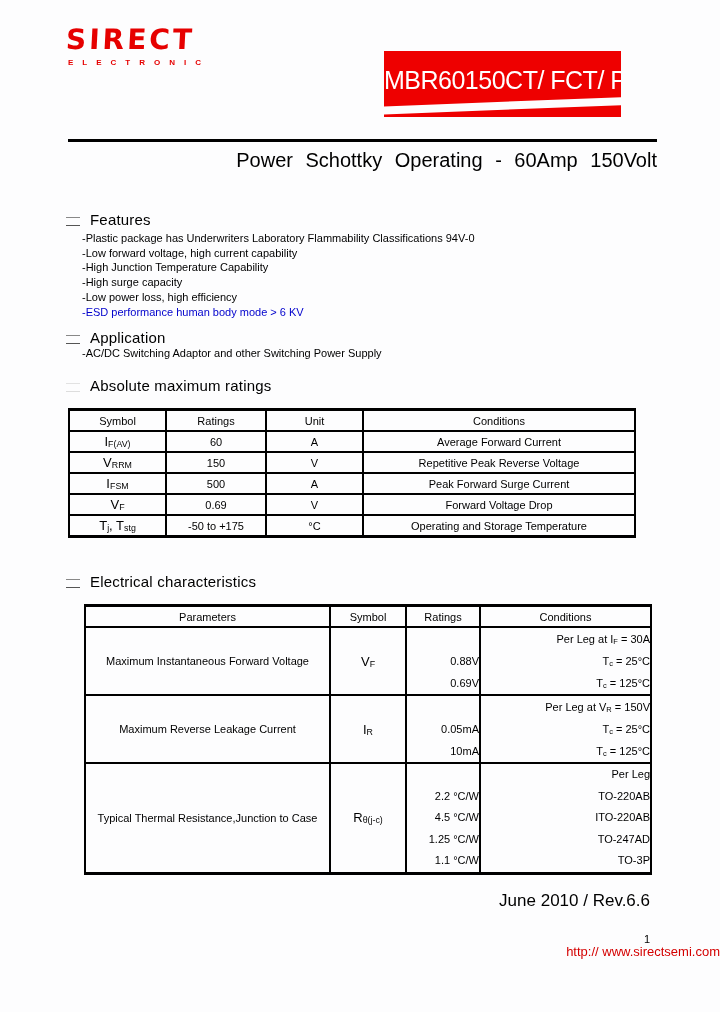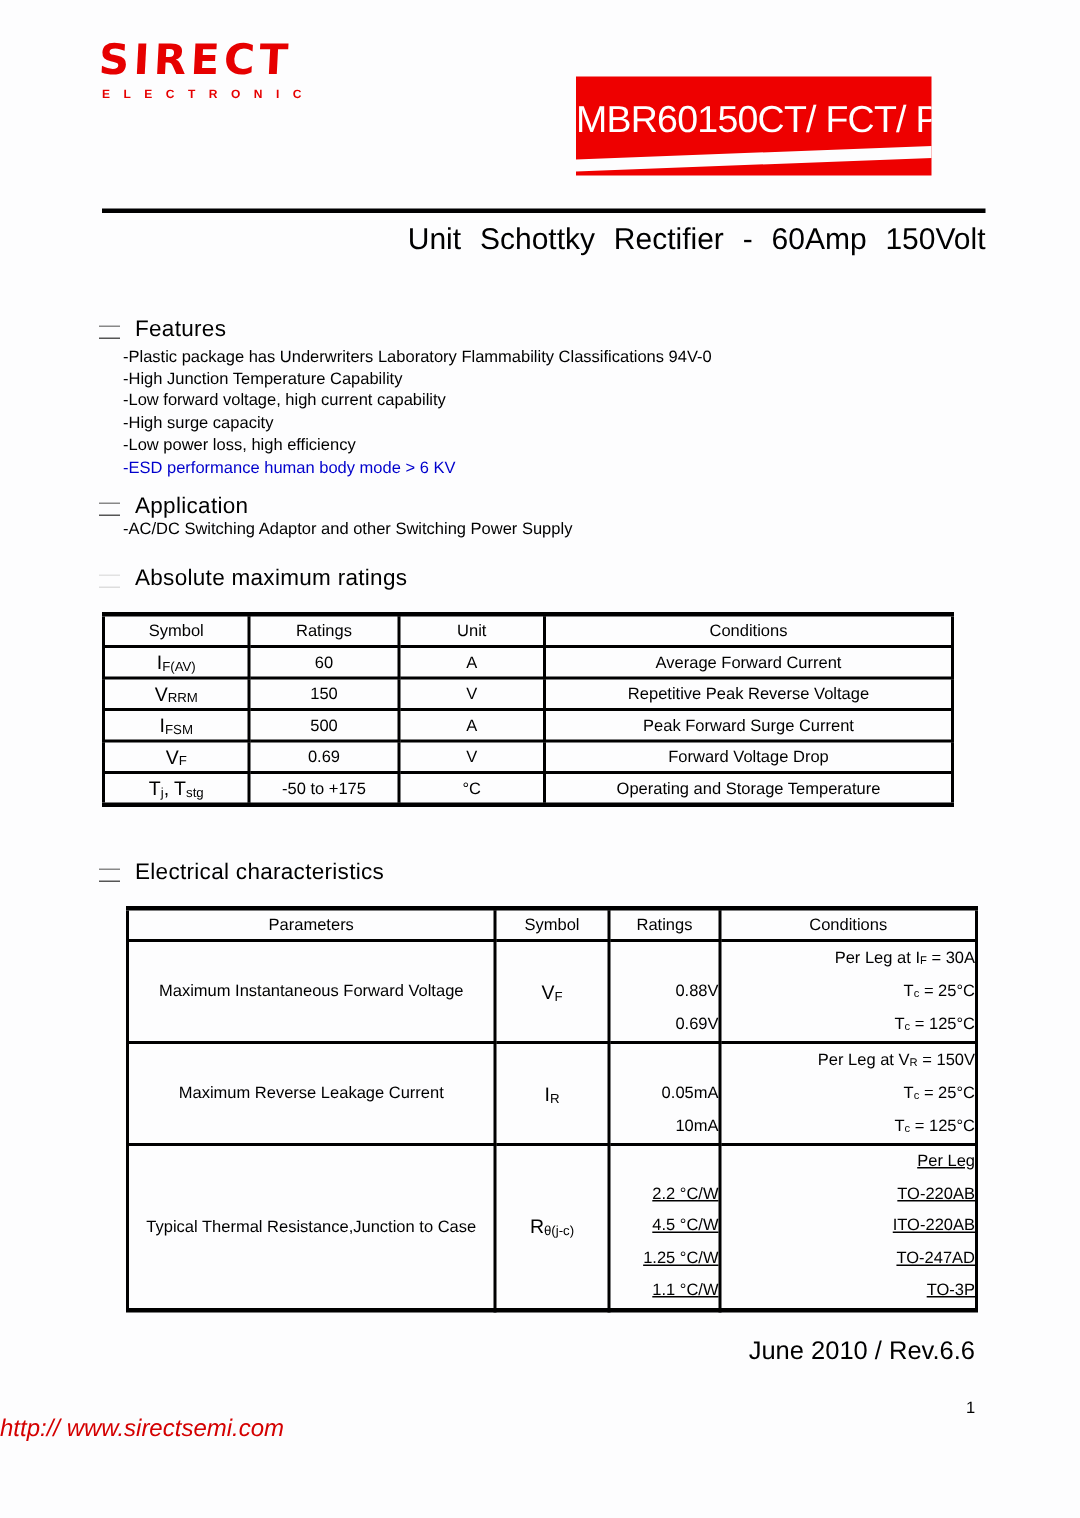--- a/index.html
+++ b/index.html
@@ -47,56 +47,56 @@
        border-top:3px solid #000;border-bottom:3px solid #000;}
   .tbl th,.tbl td{border:2px solid #000;text-align:center;padding:0;font-weight:normal;}
   .tbl-abs{left:68px;top:408px;width:566px;}
   .tbl-abs th,.tbl-abs td{height:19px;}
   .tbl-elec{left:68px;top:604px;width:566px;margin-left:16px;}
   .tbl-elec th{height:19px;}
   .sym{font-size:13px;}
   sub{font-size:0.68em;vertical-align:-0.12em;line-height:0;}
   .lines{vertical-align:middle;}
   .lines div{height:22px;line-height:22px;text-align:right;}
-  tr.five .lines div{height:21.5px;line-height:21.5px;text-decoration:underline;}
+  tr.five .lines div{height:21.5px;line-height:21.5px;}
   .param{font-size:11px;}
 
   
   .date-rev{position:absolute;top:891px;right:70px;font-size:17px;}
   .page-num{position:absolute;top:933px;left:644px;font-size:11px;}
-  .site-url{position:absolute;top:944px;left:0;width:720px;text-align:left;
-            font-style:italic;font-size:16px;color:#d40000;}
+  .site-url{position:absolute;top:944px;left:0;width:720px;text-align:right;
+            font-size:13px;color:#d40000;}
 </style>
 </head>
 <body>
 
 <div class="page">
 
   <div class="logo">
     <div class="logo-text">SIRECT</div>
     <div class="logo-sub">ELECTRONIC</div>
   </div>
 
   <div class="banner">
     <div class="banner-text">MBR60150CT/ FCT/ PT</div>
     <div class="banner-swoosh"></div>
   </div>
 
   <div class="hrule"></div>
 
-  <div class="doc-title">Unit Schottky Rectifier - 60Amp 150Volt</div>
+  <div class="doc-title">Power Schottky Operating - 60Amp 150Volt</div>
 
   <div class="section-heading h-features">
     <span class="box-icon"></span>
     <span>Features</span>
   </div>
   <div class="item-list l-features">
     <div>-Plastic package has Underwriters Laboratory Flammability Classifications 94V-0</div>
+    <div>-Low forward voltage, high current capability</div>
     <div>-High Junction Temperature Capability</div>
-    <div>-Low forward voltage, high current capability</div>
     <div>-High surge capacity</div>
     <div>-Low power loss, high efficiency</div>
     <div class="highlight">-ESD performance human body mode &gt; 6 KV</div>
   </div>
 
   <div class="section-heading h-application">
     <span class="box-icon"></span>
     <span>Application</span>
   </div>
   <div class="item-list l-application">

